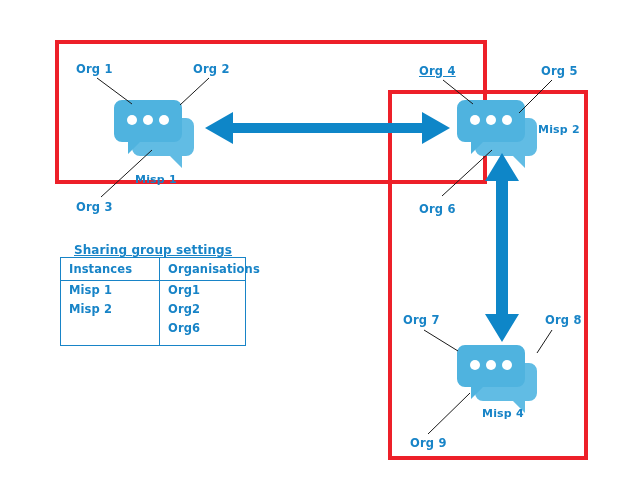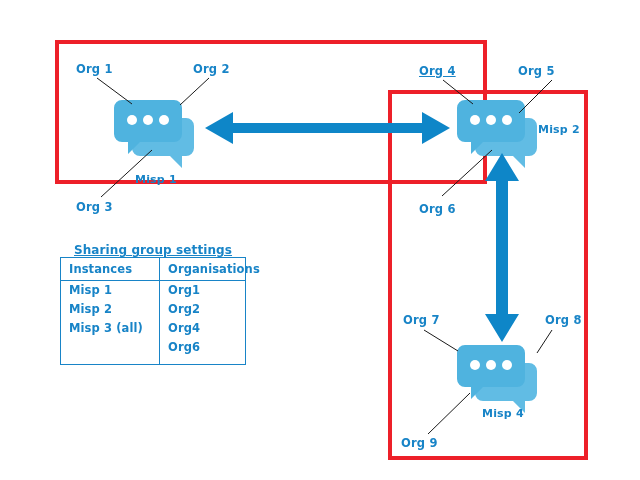--- a/index.html
+++ b/index.html
@@ -180,26 +180,26 @@
       <line x1="552" y1="330" x2="537" y2="353"></line>
       <line x1="428" y1="434" x2="470" y2="393"></line>
     </g>
   </svg>
 
   <div class="org-label" style="left:76px;  top:62px;">Org 1</div>
   <div class="org-label" style="left:193px; top:62px;">Org 2</div>
   <div class="org-label" style="left:76px;  top:200px;">Org 3</div>
 
   <div class="org-label" style="left:419px; top:64px;text-decoration:underline;">Org 4</div>
-  <div class="org-label" style="left:518px; top:64px;">Org 5</div>
+  <div class="org-label" style="left:541px; top:64px;">Org 5</div>
   <div class="org-label" style="left:419px; top:202px;">Org 6</div>
 
   <div class="org-label" style="left:403px; top:313px;">Org 7</div>
   <div class="org-label" style="left:545px; top:313px;">Org 8</div>
-  <div class="org-label" style="left:401px; top:436px;">Org 9</div>
+  <div class="org-label" style="left:410px; top:436px;">Org 9</div>
 
   <div class="node-name" style="left:135px; top:173px;">Misp 1</div>
   <div class="node-name" style="left:538px; top:123px;">Misp 2</div>
   <div class="node-name" style="left:482px; top:407px;">Misp 4</div>
 
   <div id="table-block">
     <div id="table-title">Sharing group settings</div>
 
     <table id="settings-table">
       <thead>
@@ -211,24 +211,20 @@
       <tbody>
         <tr>
           <td>Misp 1</td>
           <td>Org1</td>
         </tr>
         <tr>
           <td>Misp 2</td>
           <td>Org2</td>
         </tr>
         <tr>
-          <td>Misp 3 (all)</td>
-          <td>Org4</td>
-        </tr>
-        <tr>
           <td></td>
           <td>Org6</td>
         </tr>
       </tbody>
     </table>
   </div>
 
 </div>
 
 </body></html>

